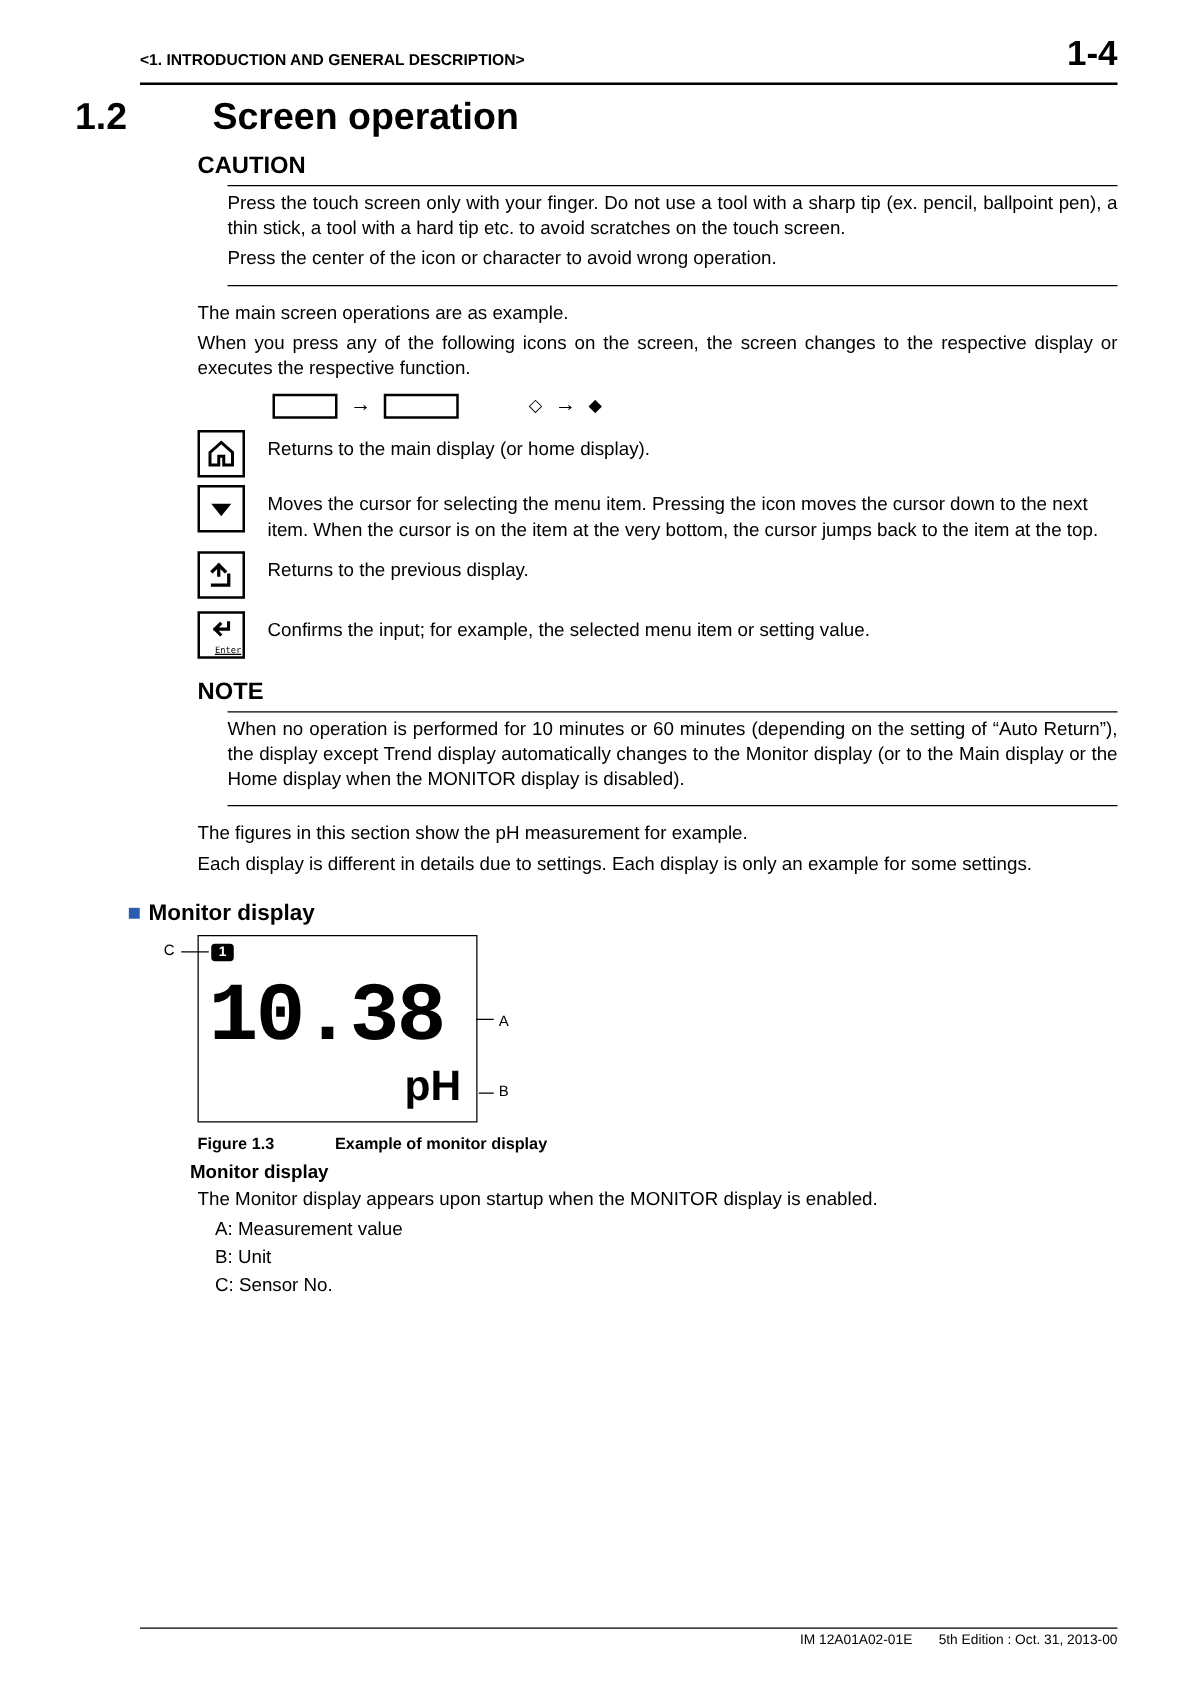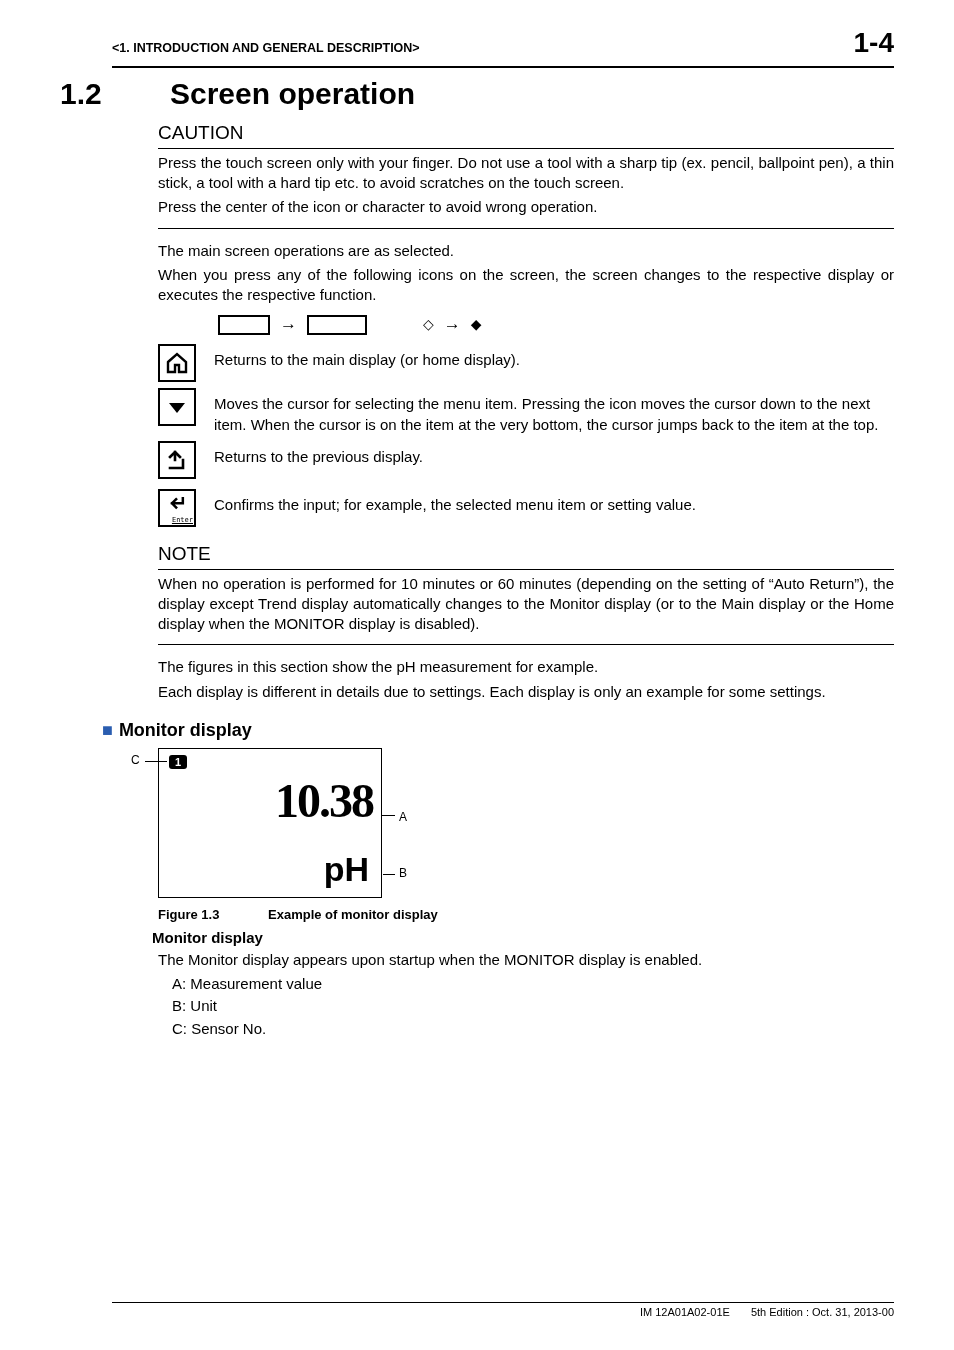--- a/index.html
+++ b/index.html
@@ -40,24 +40,24 @@
 
   h1.section{
     font-size:30px;
     font-weight:bold;
     margin:2px 0 6px -52px;
   }
   h1.section .num{display:inline-block;width:110px;}
 
   .lvl1{margin-left:46px;}
   .caution-title,.note-title{
-    font-size:19px;font-weight:normal;margin:2px 0 0 0;
+    font-size:19px;font-weight:bold;margin:2px 0 0 0;
   }
   .rule-above{border-top:1.5px solid var(--rule);margin-top:2px;padding-top:4px;}
-  .rule-below{border-bottom:1.5px solid var(--rule);padding-bottom:6px;margin-bottom:12px;}
+  .rule-below{border-bottom:1.5px solid var(--rule);padding-bottom:6px;margin-bottom:12px;margin-left:24px;}
 
   p{margin:0 0 4px 0; text-align:justify;}
   .block{margin:8px 0;}
 
   .icon-line{margin:6px 0 8px 60px;display:flex;align-items:center;gap:6px;}
   .rect{display:inline-block;border:2px solid #000;width:48px;height:16px;}
   .rect.wide{width:56px;}
   .arrow{font-size:17px;margin:0 4px;}
   .diamond{font-size:14px;margin-left:50px;}
   .diamond-fill{font-size:14px;}
@@ -83,23 +83,23 @@
     margin-left:0;
   }
   .sensor-badge{
     position:absolute;top:6px;left:10px;width:18px;height:14px;
     background:#000;color:#fff;border-radius:3px;
     font-size:11px;font-weight:bold;display:flex;align-items:center;justify-content:center;
   }
   .c-label{position:absolute;top:3px;left:-28px;font-size:12px;}
   .c-line{position:absolute;top:12px;left:-14px;width:22px;height:1.2px;background:#000;}
   .big-val{
-    font-size:48px;font-weight:900;letter-spacing:-2px;
-    position:absolute;top:20px;left:8px;right:8px;text-align:right;
-    font-family:Liberation Serif, serif;
+    font-size:66px;font-weight:900;letter-spacing:-2px;
+    position:absolute;top:20px;left:8px;right:8px;text-align:left;
+    font-family:Liberation Mono, monospace;
   }
   .unit{
     position:absolute;bottom:4px;right:12px;font-size:34px;font-weight:900;
   }
   .a-label{position:absolute;top:60px;right:-26px;font-size:12px;}
   .a-line{position:absolute;top:66px;right:-14px;width:14px;height:1.2px;background:#000;}
   .b-label{position:absolute;bottom:16px;right:-26px;font-size:12px;}
   .b-line{position:absolute;bottom:22px;right:-14px;width:12px;height:1.2px;background:#000;}
 
   .fig-cap{font-size:13px;font-weight:bold;margin:8px 0 4px 0;}
@@ -130,21 +130,21 @@
   </h1>
 
   <div class="lvl1">
     <div class="caution-title">CAUTION</div>
     <div class="rule-above rule-below">
       <p>Press the touch screen only with your finger. Do not use a tool with a sharp tip (ex. pencil, ballpoint pen), a thin stick, a tool with a hard tip etc. to avoid scratches on the touch screen.</p>
       <p>Press the center of the icon or character to avoid wrong operation.</p>
     </div>
 
     <div class="block">
-      <p>The main screen operations are as selected.</p>
+      <p>The main screen operations are as example.</p>
       <p>When you press any of the following icons on the screen, the screen changes to the respective display or executes the respective function.</p>
     </div>
 
     <div class="icon-line">
       <span class="rect"></span>
       <span class="arrow">→</span>
       <span class="rect wide"></span>
       <span class="diamond">◇</span>
       <span class="arrow">→</span>
       <span class="diamond-fill">◆</span>

